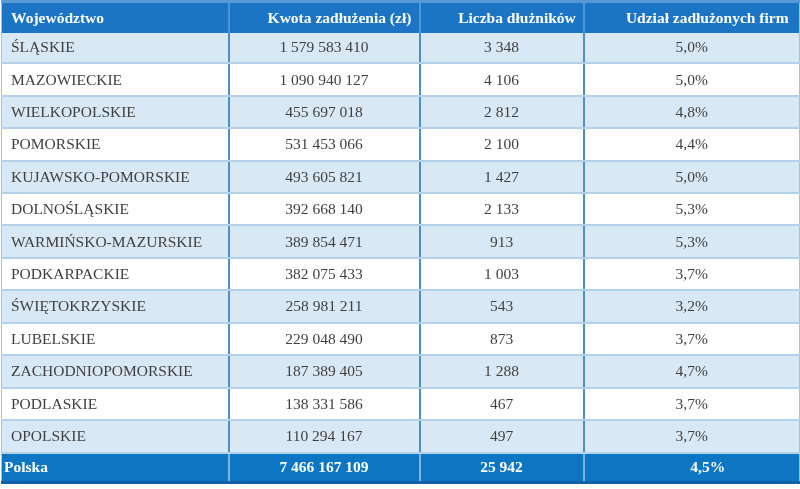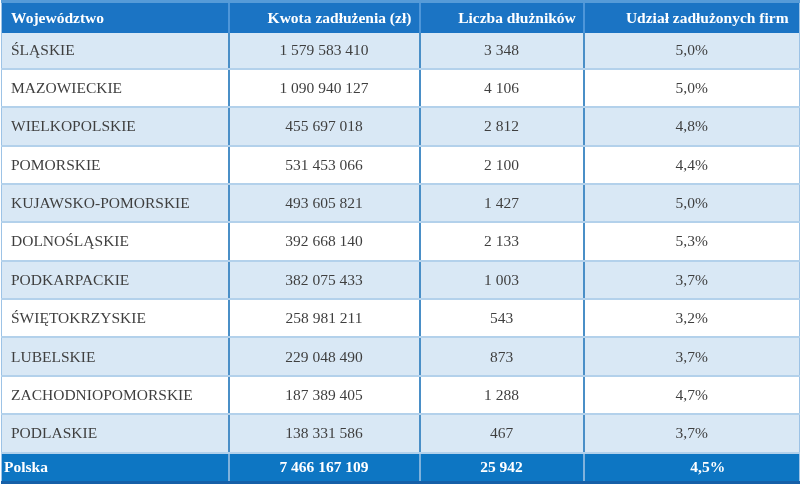--- a/index.html
+++ b/index.html
@@ -132,20 +132,26 @@
     <td>5,0%</td>
   </tr>
 
   <tr>
     <td class="c-region">DOLNOŚLĄSKIE</td>
     <td>392 668 140</td>
     <td>2 133</td>
     <td>5,3%</td>
   </tr>
 
+  <tr>
+    <td class="c-region">WARMIŃSKO-MAZURSKIE</td>
+    <td>389 854 471</td>
+    <td>913</td>
+    <td>5,3%</td>
+  </tr>
 
 
   <tr>
     <td class="c-region">PODKARPACKIE</td>
     <td>382 075 433</td>
     <td>1 003</td>
     <td>3,7%</td>
   </tr>
 
   <tr>
@@ -169,20 +175,26 @@
     <td>4,7%</td>
   </tr>
 
   <tr>
     <td class="c-region">PODLASKIE</td>
     <td>138 331 586</td>
     <td>467</td>
     <td>3,7%</td>
   </tr>
 
+  <tr>
+    <td class="c-region">OPOLSKIE</td>
+    <td>110 294 167</td>
+    <td>497</td>
+    <td>3,7%</td>
+  </tr>
 
 </tbody>
     <tfoot>
       <tr>
         <td class="c-region">Polska</td>
         <td>7 466 167 109</td>
         <td>25 942</td>
         <td>4,5%</td>
       </tr>
     </tfoot>

